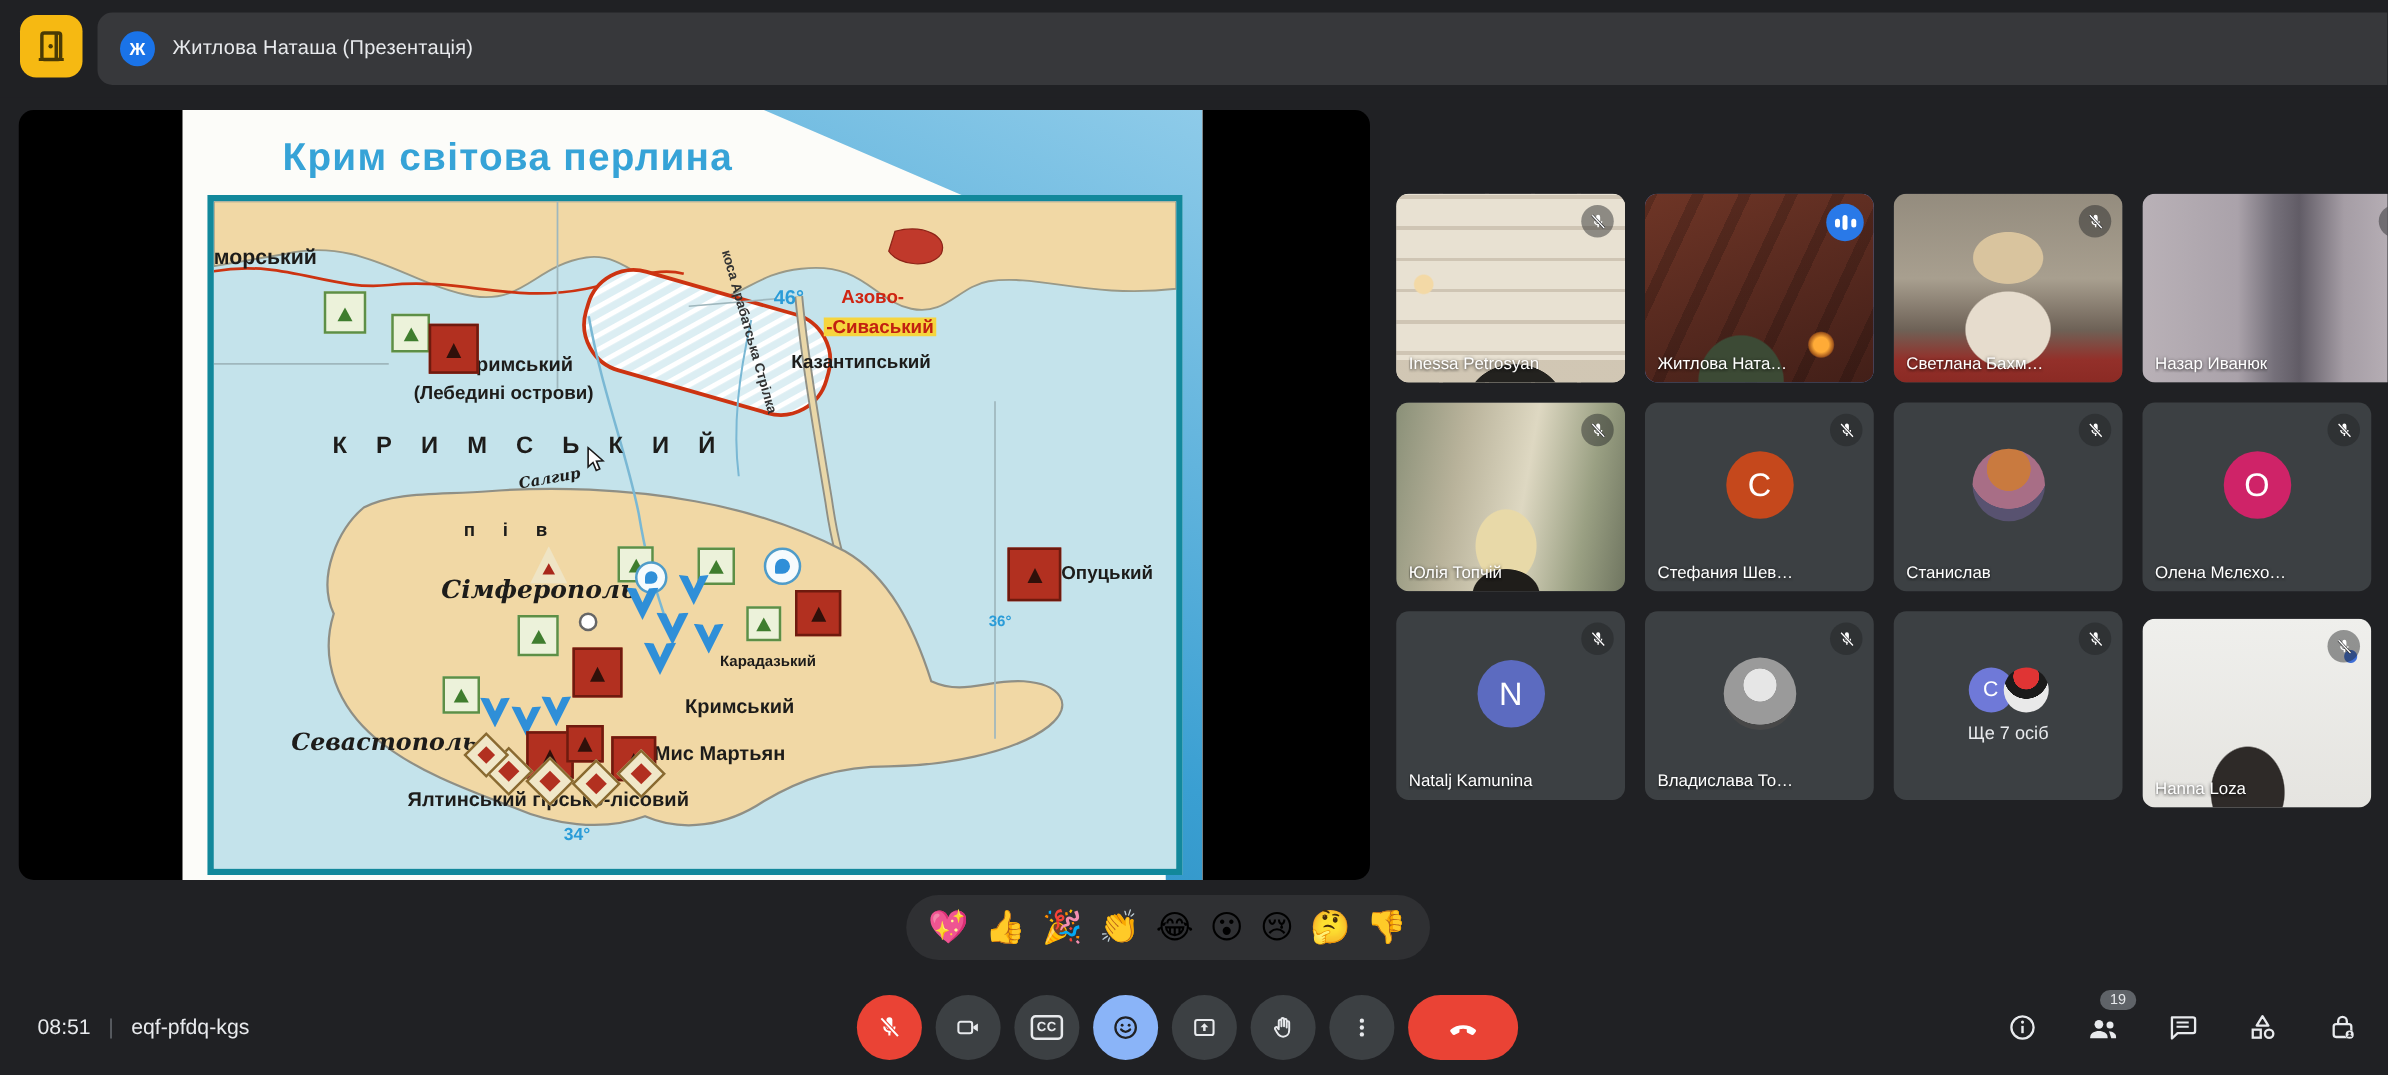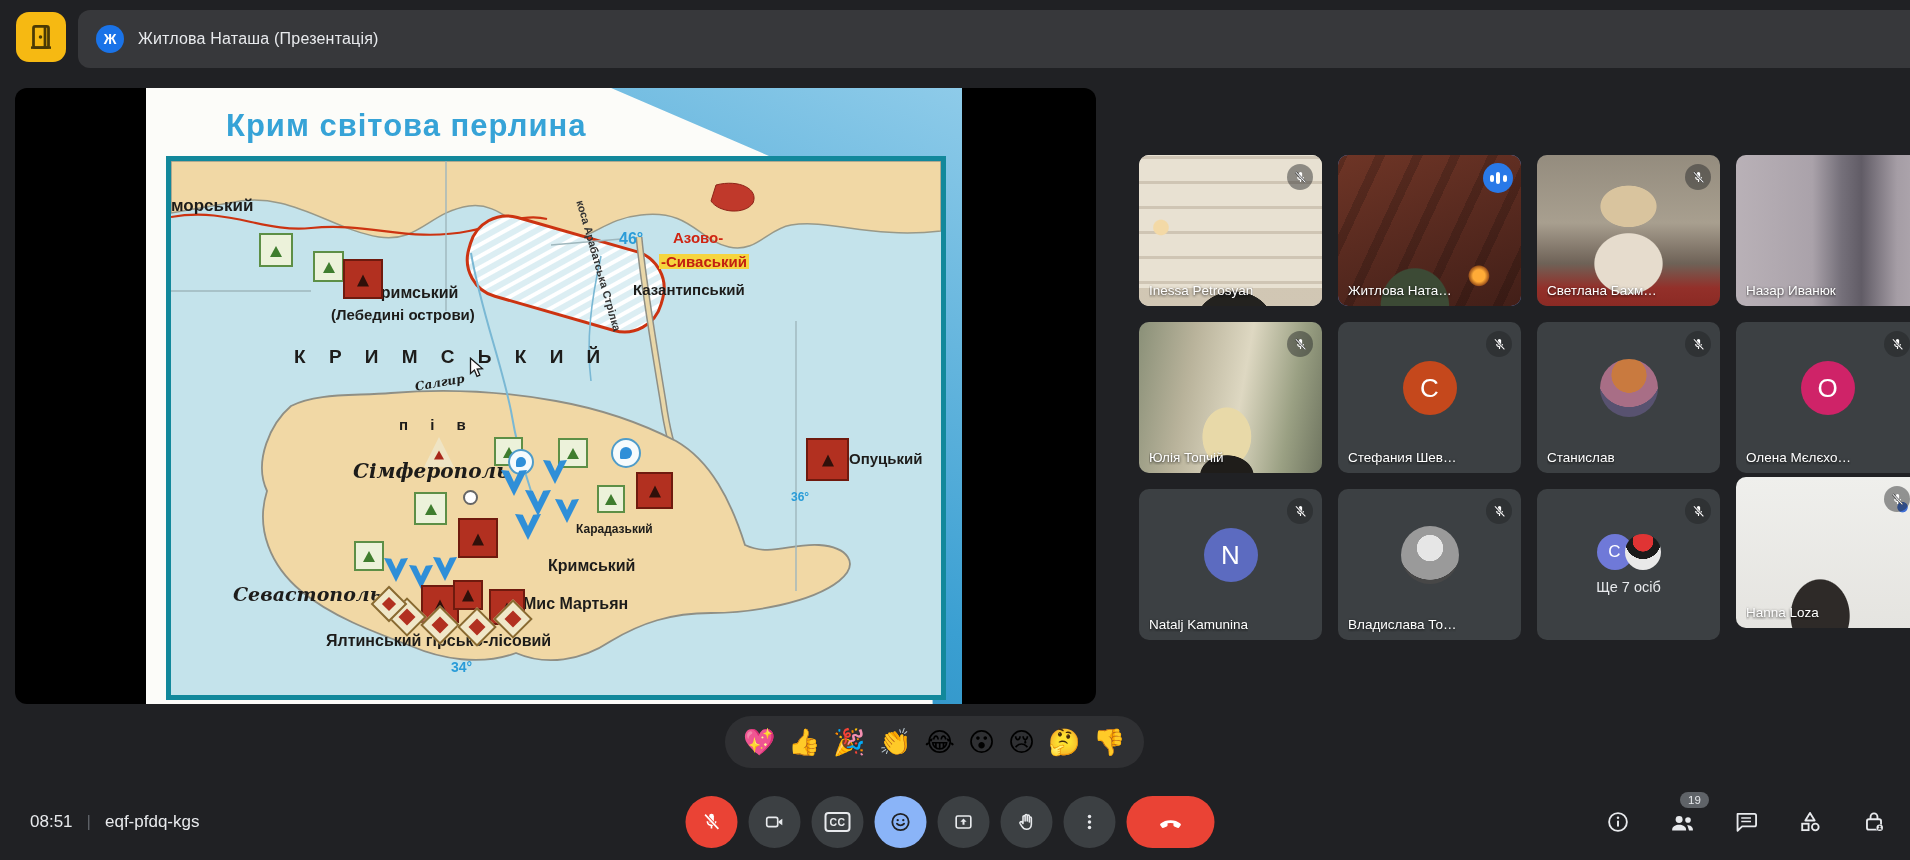--- a/index.html
+++ b/index.html
@@ -30,21 +30,21 @@
     box-sizing:border-box;background:#c4e3eb;overflow:hidden;text-decoration:underline;}
   .maplayer{position:absolute;left:0;top:0;width:770px;height:534px;}
 
   
   .ml{position:absolute;white-space:nowrap;color:#1d1c1a;line-height:1;transform-origin:left top;}
   .ml.bold{font-weight:700;}
   .ml.italic{font-style:italic;font-weight:600;font-family:"DejaVu Serif","Liberation Serif",serif;}
   .ml.blue{color:#2a9cd8;font-weight:700;}
   .ml.red{color:#cf2512;font-weight:700;}
   .ml.redhl{color:#c22010;font-weight:700;background:#f6d53e;padding:0 2px;}
-  .ml.spread{font-weight:700;letter-spacing:9px;margin-left:28px;}
+  .ml.spread{font-weight:700;letter-spacing:9px;}
   .ml.small{font-weight:600;color:#333;}
 
   
   .mi{position:absolute;box-sizing:border-box;}
   .mi.green{background:#ecf2da;border:2px solid #5d8f46;}
   .mi.green::after{content:"";position:absolute;left:50%;top:55%;width:0;height:0;transform:translate(-50%,-55%);
     border-left:6px solid transparent;border-right:6px solid transparent;border-bottom:11px solid #3f7d2e;}
   .mi.red{background:#b23020;border:2px solid #6f1a0e;}
   .mi.red::after{content:"";position:absolute;left:50%;top:55%;width:0;height:0;transform:translate(-50%,-55%);
     border-left:6px solid transparent;border-right:6px solid transparent;border-bottom:12px solid #30100a;}
@@ -55,21 +55,21 @@
   .mi.bcir::after{content:"";position:absolute;inset:26%;background:#2f8fd8;border-radius:50% 50% 50% 10%;}
   .mi.bdrop{background:#2f8fd8;clip-path:polygon(50% 100%,0 0,30% 3%,50% 46%,70% 3%,100% 0);}
   .mi.dia{background:#f0e7c8;border:2px solid #8a6a30;transform:rotate(45deg);}
   .mi.dia::after{content:"";position:absolute;inset:27%;background:#b23020;}
   .mi.marker{background:#fff;border:2px solid #666;border-radius:50%;}
   .map-cursor{position:absolute;z-index:9;}
 
   
   .grid{position:absolute;left:1117px;top:155px;width:780px;height:636px;}
   .tile{position:absolute;width:183px;height:151px;border-radius:10px;background:#3c4043;
-    overflow:hidden;margin-left:22px;}
+    overflow:hidden;}
   .tile.active{box-shadow:inset 0 0 0 3px #5e8cf0;}
   .tile .video{position:absolute;inset:0;}
   .tile .name{position:absolute;left:10px;bottom:8px;max-width:160px;overflow:hidden;white-space:nowrap;
     color:#fff;font-size:13.5px;font-weight:500;text-shadow:0 1px 3px rgba(0,0,0,.85);}
   .tile .letter-av{position:absolute;left:50%;top:44%;transform:translate(-50%,-50%);
     width:54px;height:54px;border-radius:50%;color:#fff;font-size:26px;font-weight:500;
     display:flex;align-items:center;justify-content:center;}
   .tile .img-av{position:absolute;left:50%;top:44%;transform:translate(-50%,-50%);
     width:58px;height:58px;border-radius:50%;}
   .mic-off{position:absolute;top:9px;right:9px;width:26px;height:26px;border-radius:50%;
@@ -390,21 +390,21 @@
       </div>
       <div class="mic-off">
         <svg width="15" height="15" viewBox="0 0 24 24">
           <rect x="9.4" y="3" width="5.2" height="10.4" rx="2.6" fill="#fff"></rect>
           <path d="M6.6 11.2h1.8a3.6 3.6 0 0 0 7.2 0h1.8a5.4 5.4 0 0 1-4.5 5.2v2.6h-1.8v-2.6a5.4 5.4 0 0 1-4.5-5.2z" fill="#fff"></path>
           <line x1="4.6" y1="3.6" x2="19.8" y2="19.8" stroke="#2b2c2f" stroke-width="3.4"></line>
           <line x1="4.6" y1="3.6" x2="19.8" y2="19.8" stroke="#fff" stroke-width="1.7"></line>
         </svg>
       </div>
     </div>
-    <div class="tile" style="left: 597px; top: 322px;">
+    <div class="tile" style="left: 597px; top: 340px;">
       <div class="video bg-hanna"></div>
       <div class="name">Hanna Loza</div>
       <div class="mic-off">
         <svg width="15" height="15" viewBox="0 0 24 24">
           <rect x="9.4" y="3" width="5.2" height="10.4" rx="2.6" fill="#fff"></rect>
           <path d="M6.6 11.2h1.8a3.6 3.6 0 0 0 7.2 0h1.8a5.4 5.4 0 0 1-4.5 5.2v2.6h-1.8v-2.6a5.4 5.4 0 0 1-4.5-5.2z" fill="#fff"></path>
           <line x1="4.6" y1="3.6" x2="19.8" y2="19.8" stroke="#2b2c2f" stroke-width="3.4"></line>
           <line x1="4.6" y1="3.6" x2="19.8" y2="19.8" stroke="#fff" stroke-width="1.7"></line>
         </svg>
       </div>

